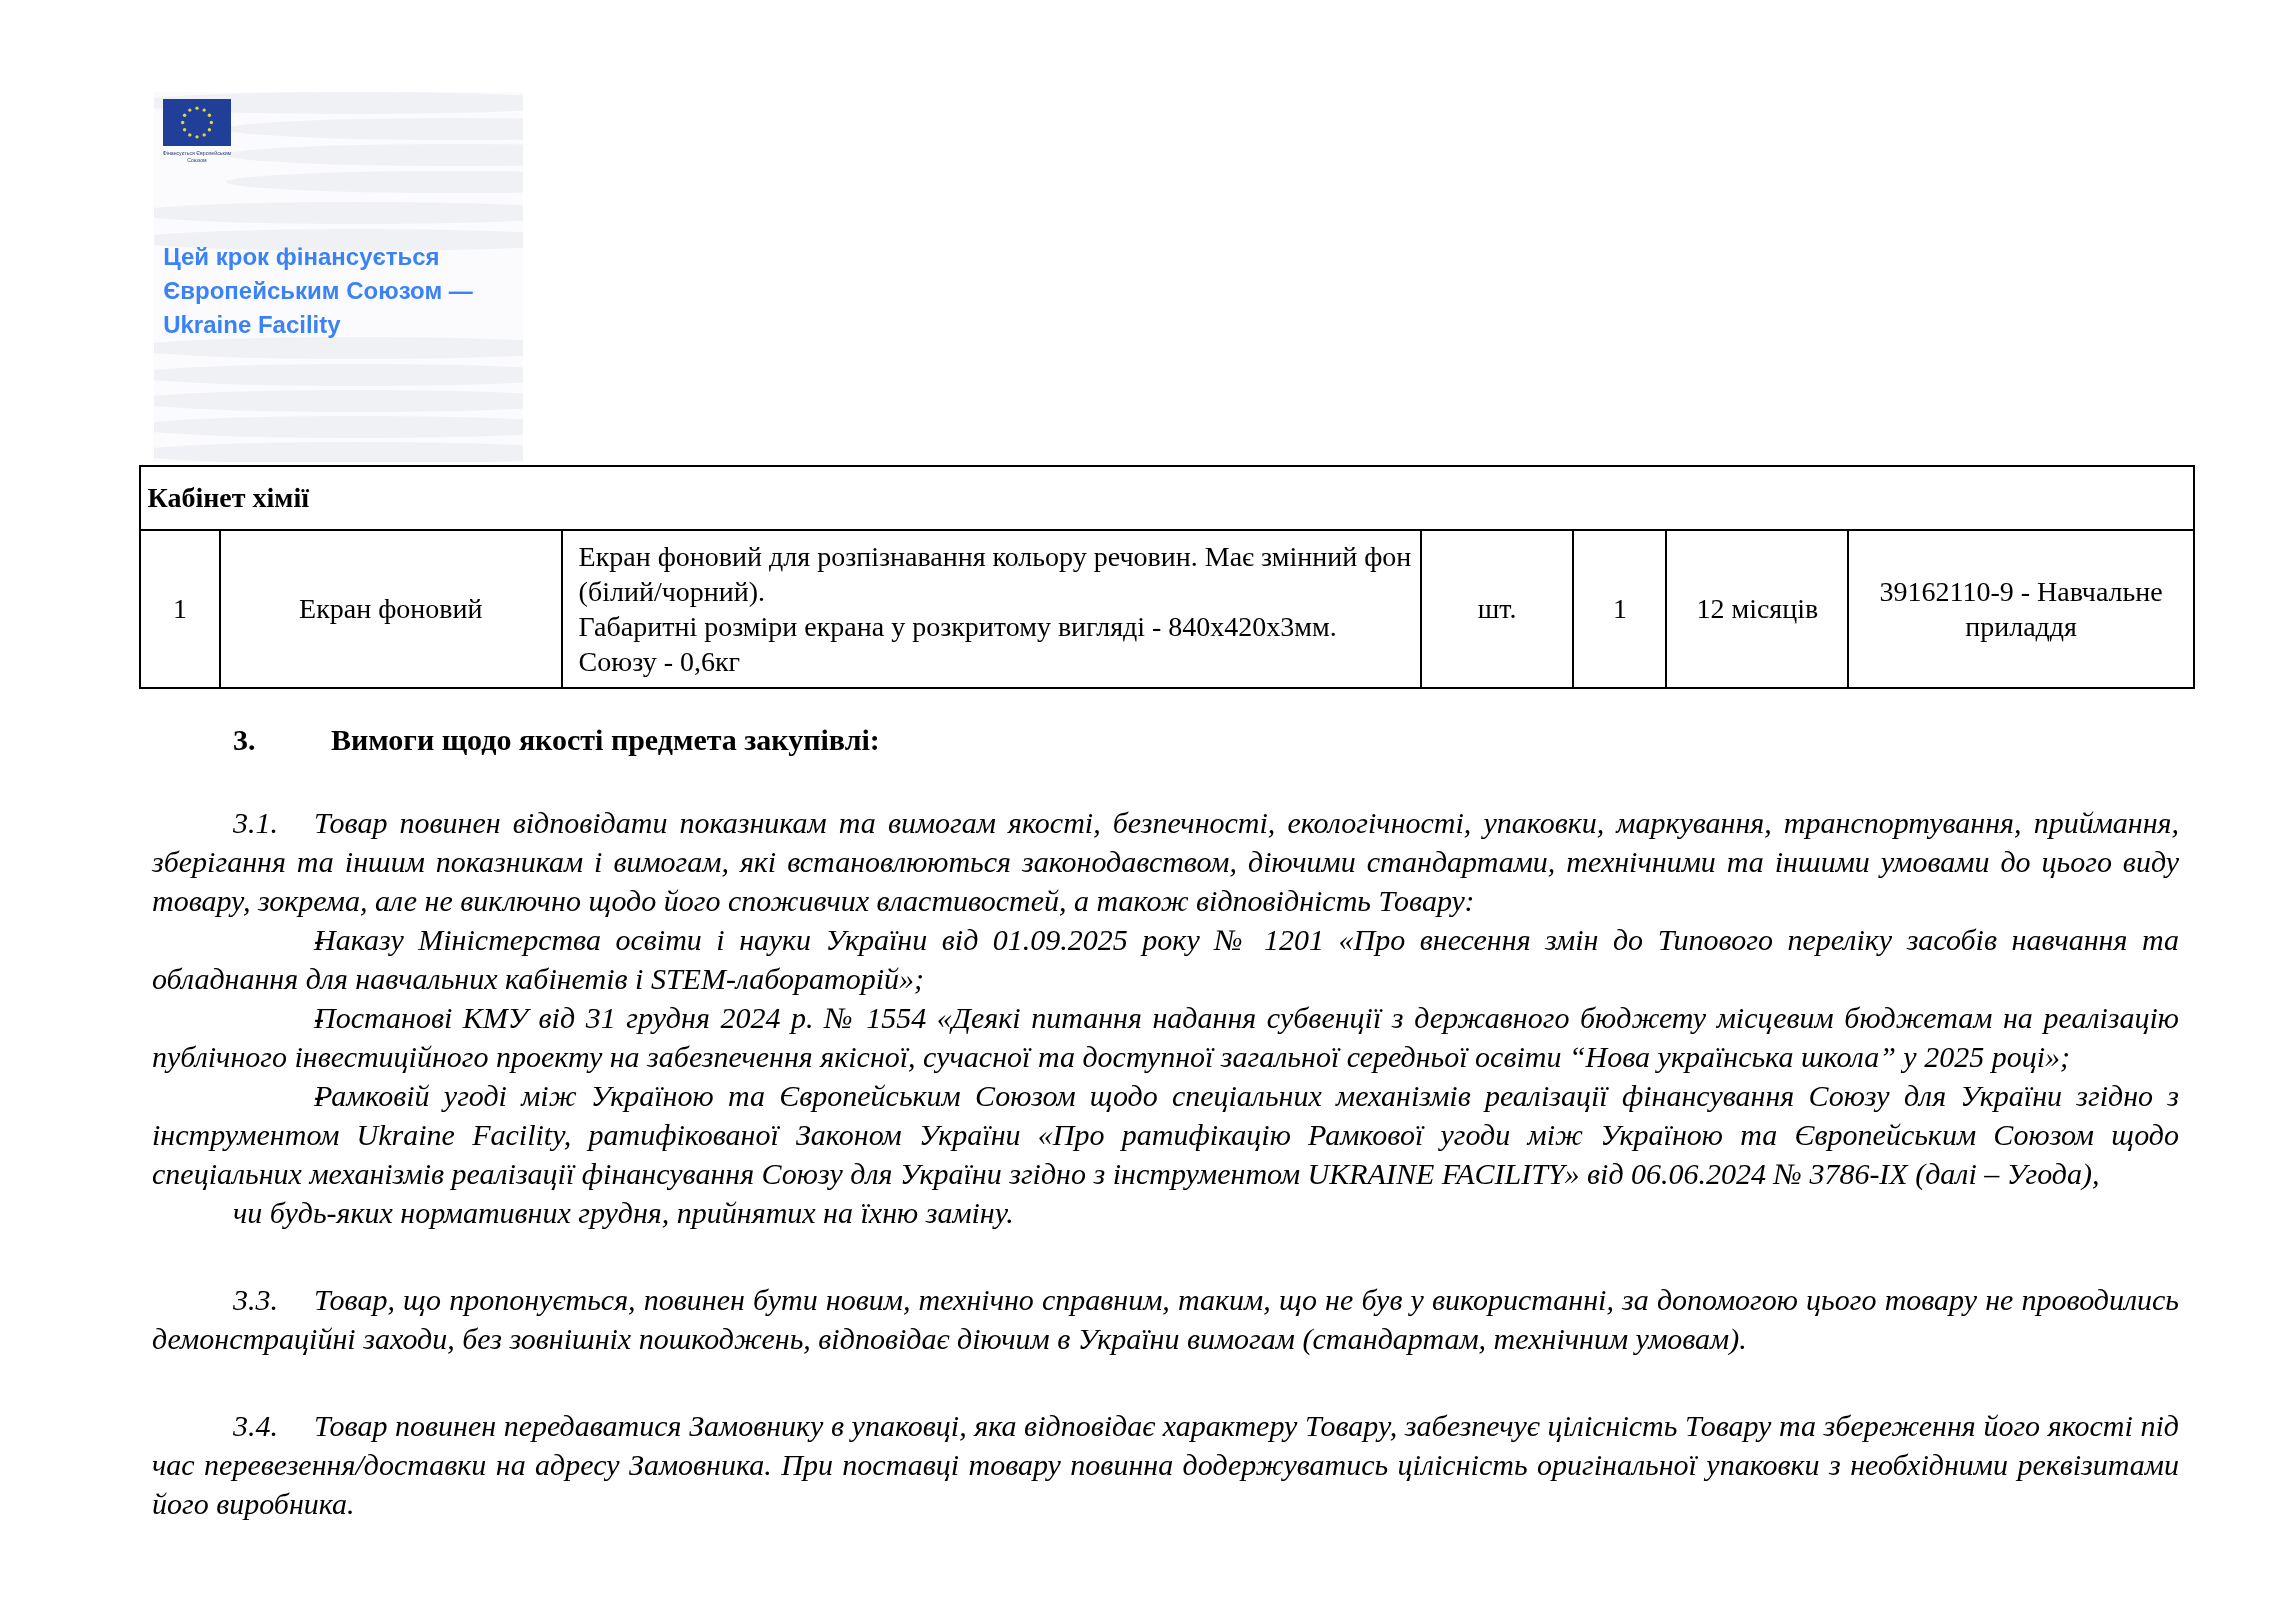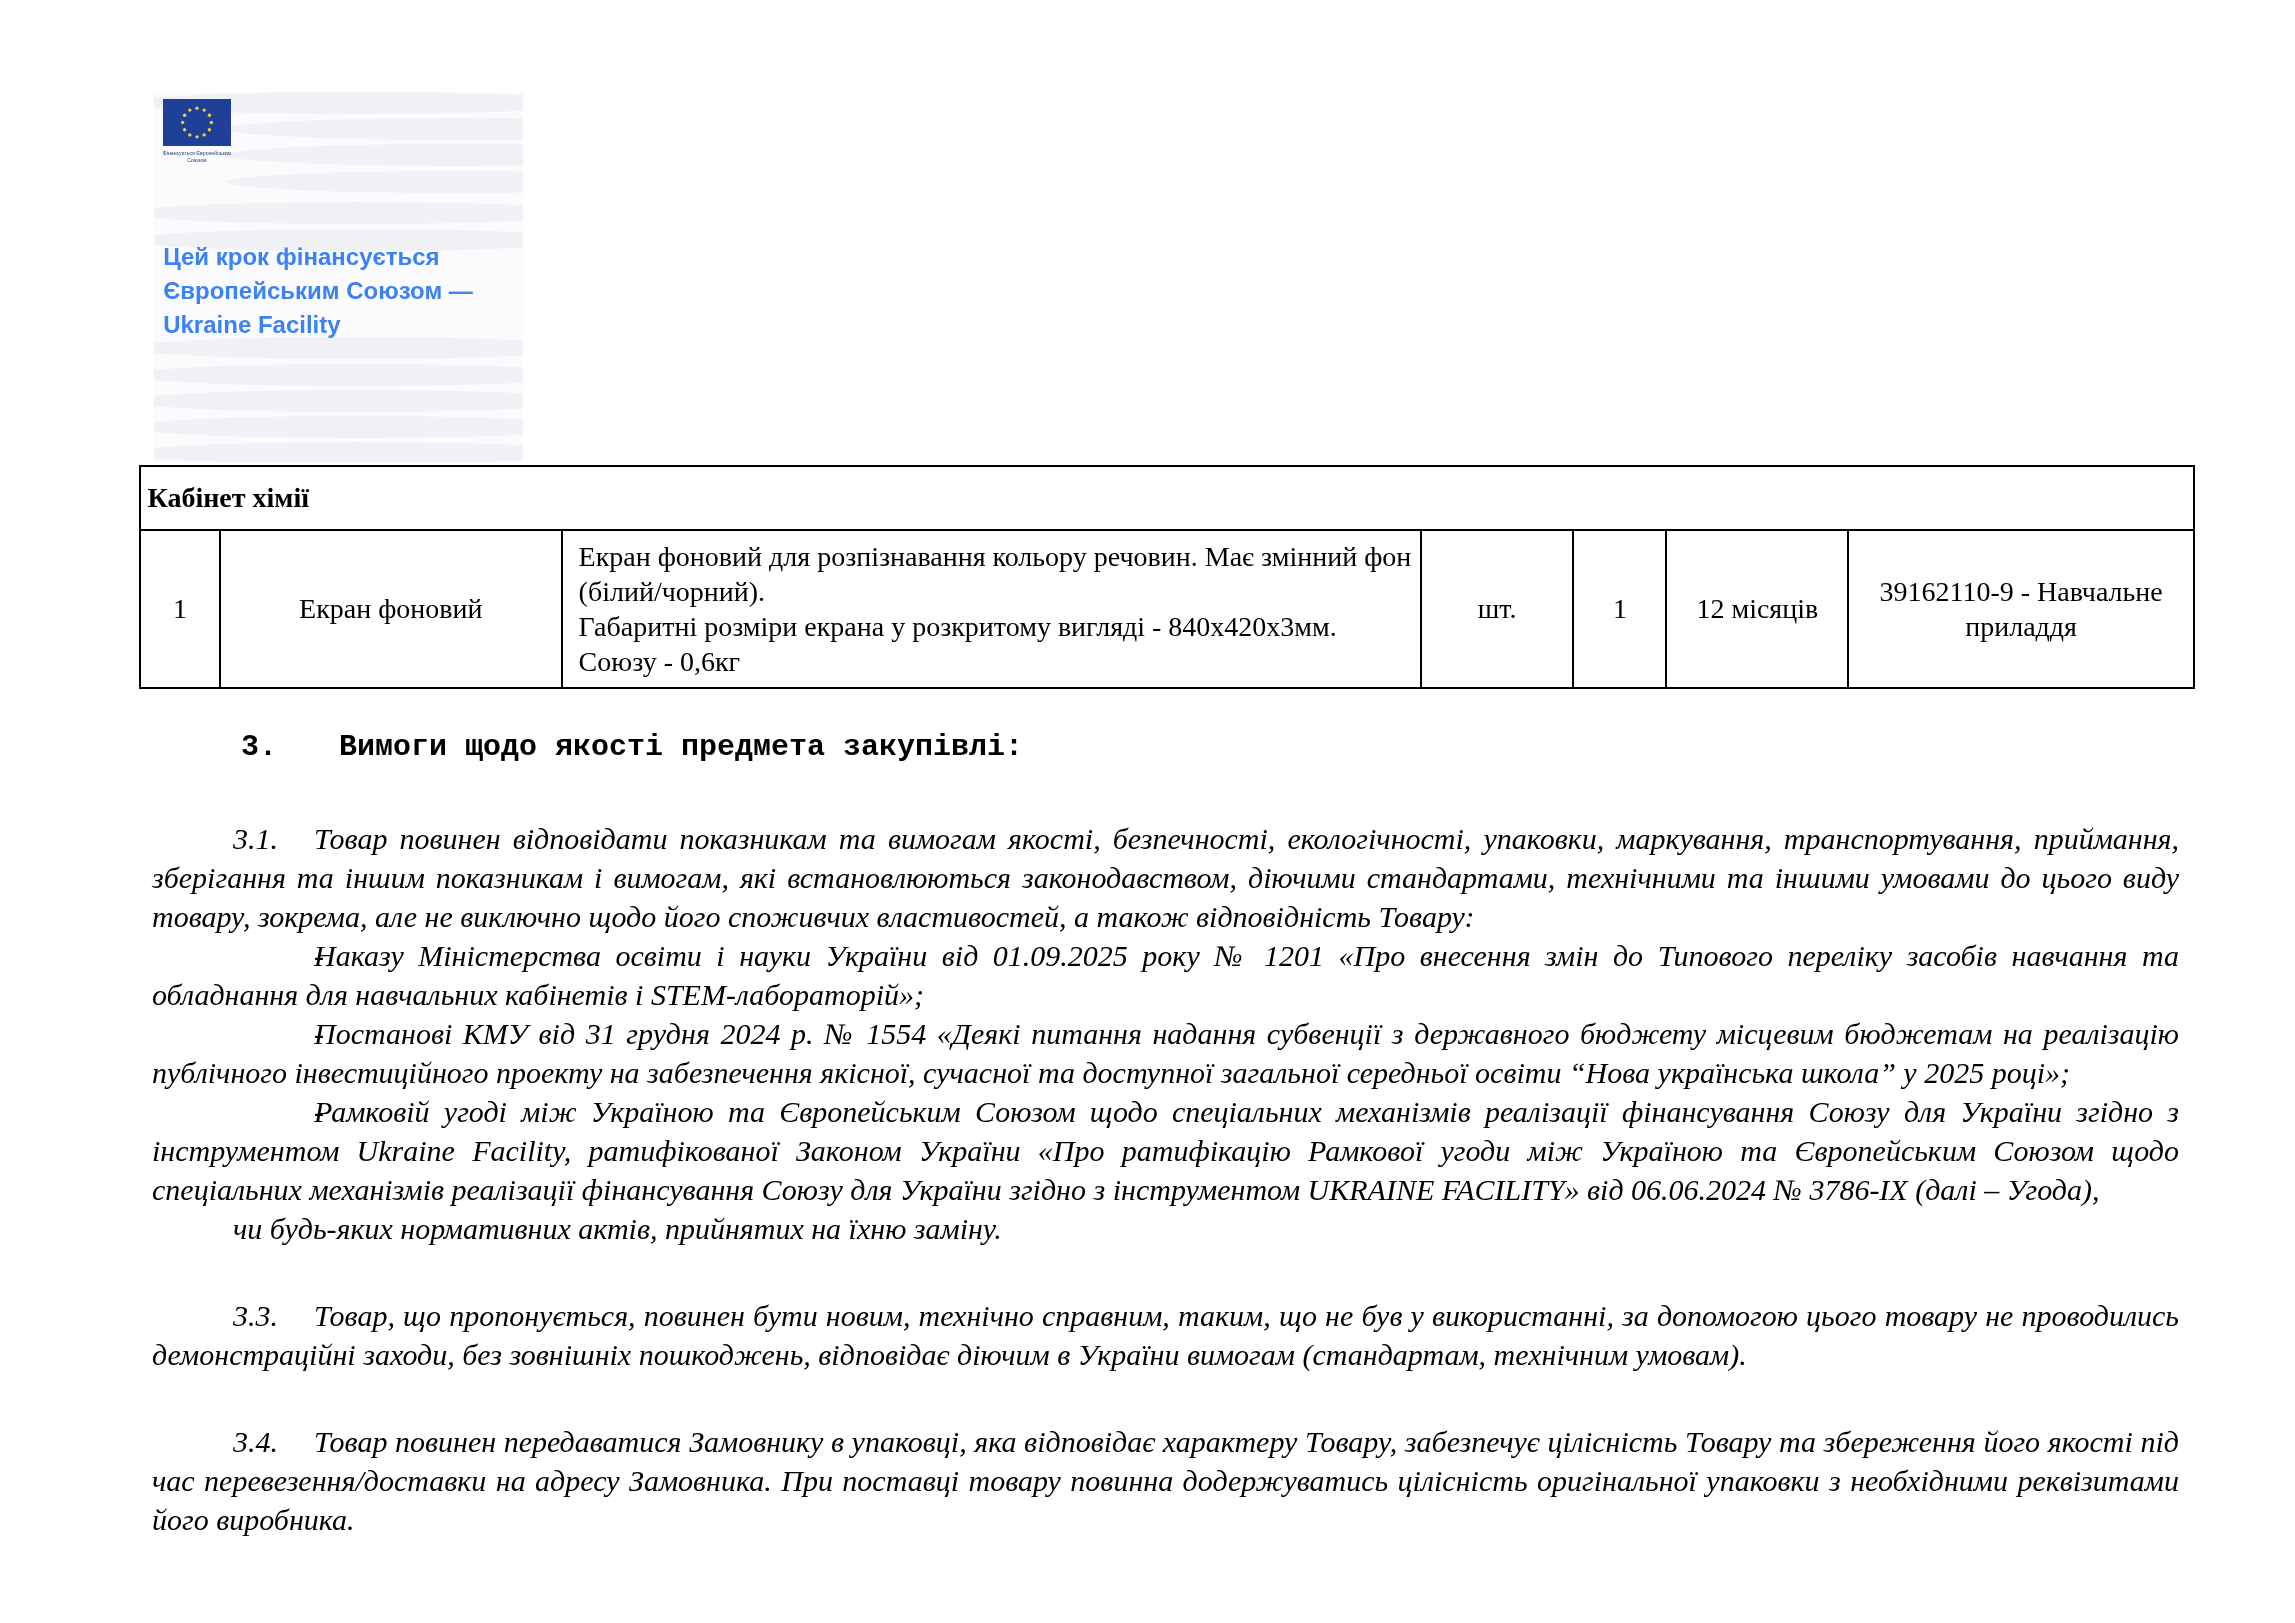--- a/index.html
+++ b/index.html
@@ -16,21 +16,21 @@
   
   table.spec { position:absolute; left:139px; top:465px; width:2056px; border-collapse:collapse; font-size:28px; }
   table.spec td { border:2px solid #000; vertical-align:middle; padding:3.9px 6.5px; }
   table.spec tr.section-row td { height:54px; text-align:left; font-weight:bold; border-width:2.6px; }
   table.spec tr.item-row td { height:148px; text-align:center; line-height:35px; }
   table.spec tr.item-row td.desc { text-align:left; padding-left:16px; }
   table.spec { border:2.6px solid #000; }
 
   
   .content { position:absolute; left:152px; top:720px; width:2027px; font-size:30px; line-height:39px; }
-  .heading { font-weight:bold; padding-left:81px; margin:8px; height:39px;font-family:Liberation Mono, monospace; }
+  .heading { font-weight:bold; padding-left:81px; margin:0; height:39px; }
   .heading .num { display:inline-block; width:98px; }
   .p { font-style:italic; text-align:justify; text-align-last:left; margin:0; text-indent:81px; }
   .p .num { display:inline-block; width:81px; text-indent:0;margin-top:44px; }
   .bullet .dash { display:inline-block; width:81px; font-style:normal; }
   .gap { height:3.9px; }
 </style>
 </head>
 <body>
 
 <div class="banner">
@@ -105,20 +105,20 @@
 
 <div class="content">
   <p class="heading"><span class="num">3.</span><span>Вимоги щодо якості предмета закупівлі:</span></p>
 
   <p class="p"><span class="num">3.1.</span><span>Товар повинен відповідати показникам та вимогам якості, безпечності, екологічності, упаковки, маркування, транспортування, приймання, зберігання та іншим показникам і вимогам, які встановлюються законодавством, діючими стандартами, технічними та іншими умовами до цього виду товару, зокрема, але не виключно щодо його споживчих властивостей, а також відповідність Товару:</span></p>
 
   <p class="p bullet"><span class="dash">-</span><span>Наказу Міністерства освіти і науки України від 01.09.2025 року № 1201 «Про внесення змін до Типового переліку засобів навчання та обладнання для навчальних кабінетів і STEM-лабораторій»;</span></p>
   <p class="p bullet"><span class="dash">-</span><span>Постанові КМУ від 31 грудня 2024 р. № 1554 «Деякі питання надання субвенції з державного бюджету місцевим бюджетам на реалізацію публічного інвестиційного проекту на забезпечення якісної, сучасної та доступної загальної середньої освіти “Нова українська школа” у 2025 році»;</span></p>
   <p class="p bullet"><span class="dash">-</span><span>Рамковій угоді між Україною та Європейським Союзом щодо спеціальних механізмів реалізації фінансування Союзу для України згідно з інструментом Ukraine Facility, ратифікованої Законом України «Про ратифікацію Рамкової угоди між Україною та Європейським Союзом щодо спеціальних механізмів реалізації фінансування Союзу для України згідно з інструментом UKRAINE FACILITY» від 06.06.2024 № 3786-IX (далі – Угода),</span></p>
 
-  <p class="p"><span>чи будь-яких нормативних актів, прийнятих на їхню заміну.</span></p>
+  <p class="p"><span>чи будь-яких нормативних грудня, прийнятих на їхню заміну.</span></p>
 
   <div class="gap"></div>
   <p class="p"><span class="num">3.3.</span><span>Товар, що пропонується, повинен бути новим, технічно справним, таким, що не був у використанні, за допомогою цього товару не проводились демонстраційні заходи, без зовнішніх пошкоджень, відповідає діючим в України вимогам (стандартам, технічним умовам).</span></p>
   <div class="gap"></div>
   <p class="p"><span class="num">3.4.</span><span>Товар повинен передаватися Замовнику в упаковці, яка відповідає характеру Товару, забезпечує цілісність Товару та збереження його якості під час перевезення/доставки на адресу Замовника. При поставці товару повинна додержуватись цілісність оригінальної упаковки з необхідними реквізитами його виробника.</span></p>
 </div>
 
 
 </body></html>

